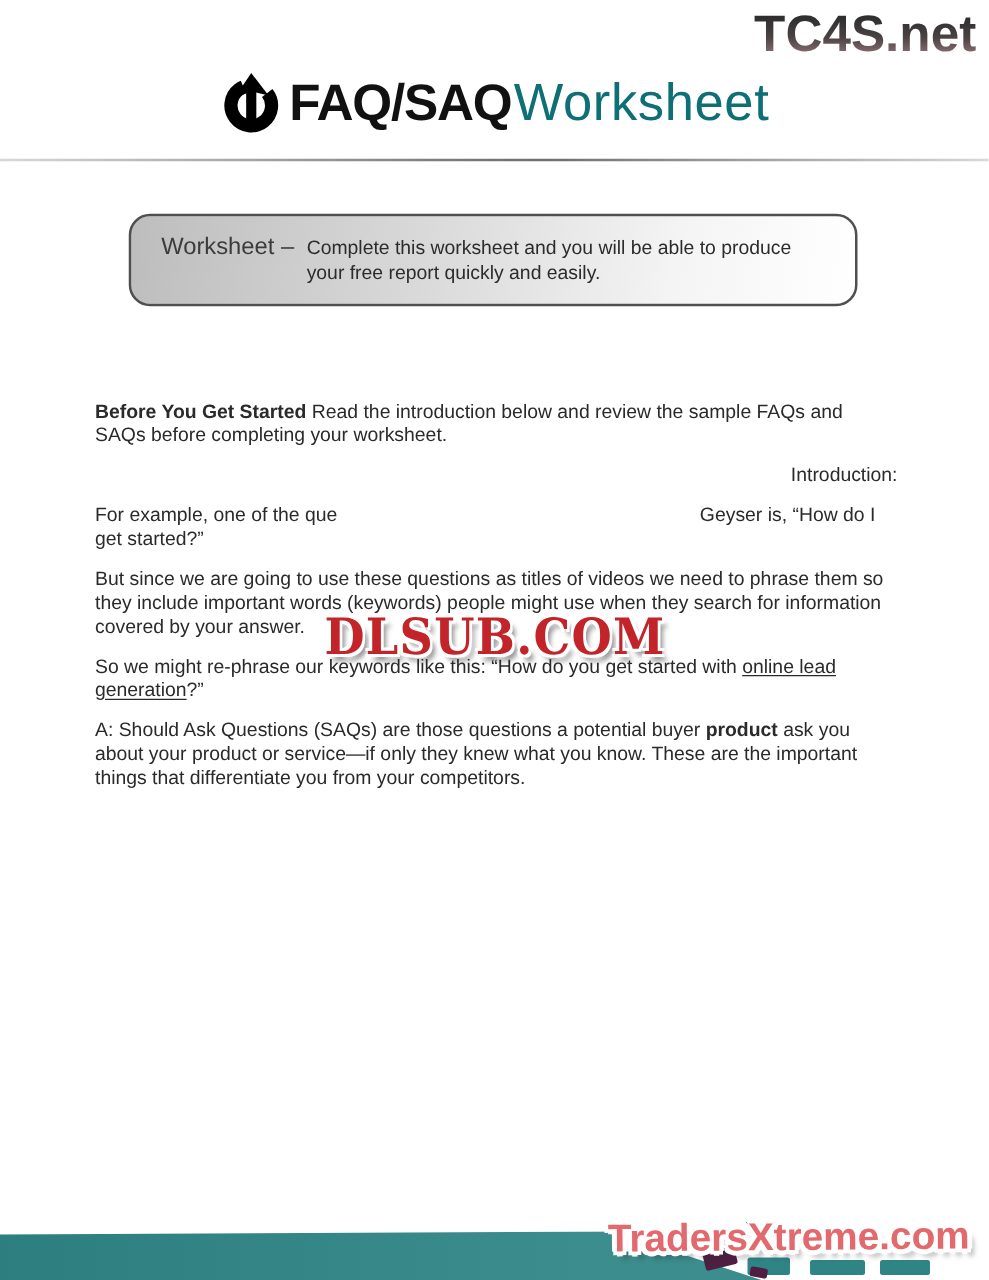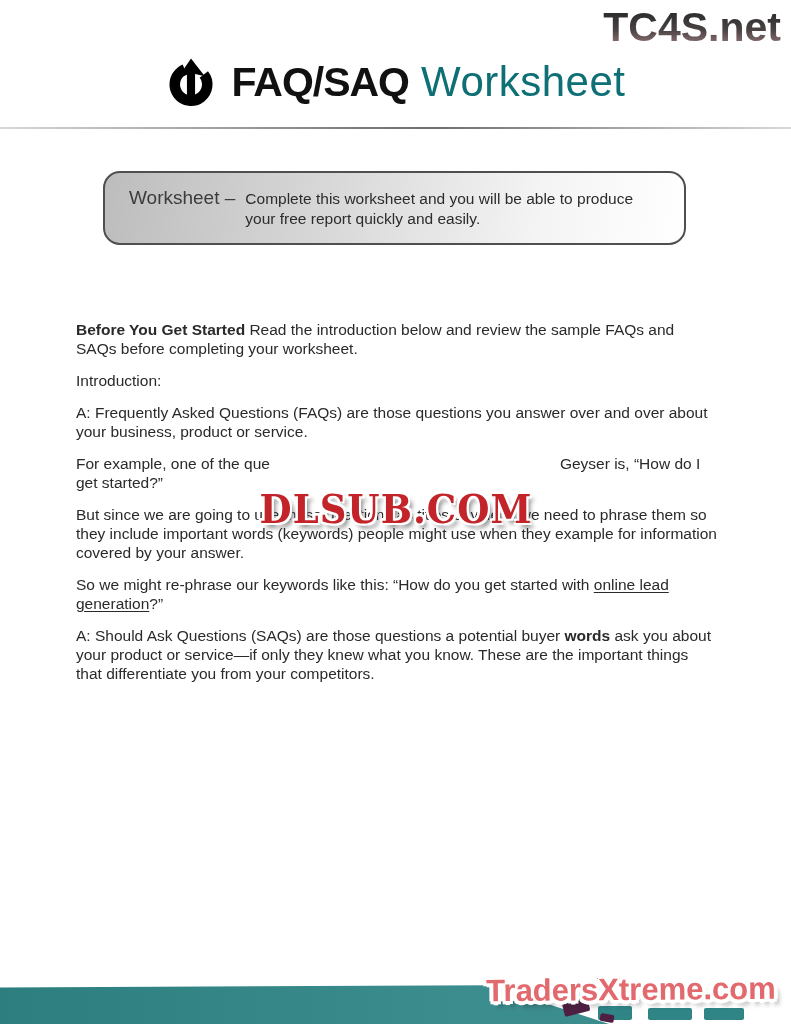--- a/index.html
+++ b/index.html
@@ -14,21 +14,21 @@
   
   .site-logo {
     position:absolute; top:4px; right:10px;
     font-size:41px; font-weight:bold; letter-spacing:0px;
     background:linear-gradient(#2e2e2e 20%, #4a4243 55%, #96787a 90%, #aa9193);
     -webkit-background-clip:text; background-clip:text;
     color:transparent; -webkit-text-fill-color:transparent;
   }
   .title-row {
     position:absolute; top:56px; left:0; width:100%;
-    display:flex; align-items:center; justify-content:center; gap:12px;
+    display:flex; align-items:center; justify-content:center; gap:2px;
   }
   .title-icon { width:52px; height:52px; flex:0 0 auto; margin-right:2px; }
   .title-bold {
     font-size:41px; font-weight:900; color:#111111; letter-spacing:-1px;
   }
   .title-regular {
     font-size:42px; font-weight:400; color:#0e6f75; letter-spacing:0.5px;
   }
   .header-rule {
     position:absolute; top:127px; left:0; width:100%; height:2px;
@@ -48,21 +48,21 @@
   .directions-text {
     font-size:15.5px; color:#2c2c2c; line-height:19.5px; width:450px; padding-top:2px;
   }
 
   
   .content {
     position:absolute; top:307px; left:63px; width:668px;
     font-size:15.5px; line-height:19px; color:#2a2a2a;
   }
   .content p { margin:13px; }
-  .p-intro-label   { margin-top:30px; }
+  .p-intro-label   { margin-top:30px;text-align:right; }
   .p-faq-head      { margin-top:24px; font-weight:bold; font-style:italic; }
   .p-faq-ans       { margin-top:7px; }
   .p-example       { margin-top:18px; }
   .p-butsince      { margin-top:18px; }
   .p-rephrase      { margin-top:17px; }
   .p-saq-head      { margin-top:29px; font-weight:bold; font-style:italic; }
   .p-saq-ans       { margin-top:13px; }
   .bold { font-weight:bold; }
   .hidden-gap { display:inline-block; width:290px; height:1px; }
   .link-underline { text-decoration:underline; text-underline-offset:2px; }
@@ -129,29 +129,28 @@
   <div class="directions-box">
     <span class="directions-label">Worksheet –</span>
     <span class="directions-text">Complete this worksheet and you will be able to produce your free report quickly and easily.</span>
   </div>
 
   <div class="content">
     <p class="p-before"><span class="bold">Before You Get Started</span><span> Read the introduction below and review the sample FAQs and SAQs before completing your worksheet.</span></p>
 
     <p class="p-intro-label">Introduction:</p>
 
-    <p class="p-faq-ans">A: Frequently Asked Questions (FAQs) are those questions you answer over and over about your business, product or service.</p>
 
     <p class="p-example"><span>For example, one of the que</span><span class="hidden-gap"></span><span>Geyser is, “How do I get started?”</span></p>
 
-    <p class="p-butsince">But since we are going to use these questions as titles of videos we need to phrase them so they include important words (keywords) people might use when they example for information covered by your answer.</p>
+    <p class="p-butsince">But since we are going to use these questions as titles of videos we need to phrase them so they include important words (keywords) people might use when they search for information covered by your answer.</p>
 
     <p class="p-rephrase"><span>So we might re-phrase our keywords like this: “How do you get started with </span><span class="link-underline">online lead generation</span><span>?”</span></p>
 
-    <p class="p-saq-ans"><span>A: Should Ask Questions (SAQs) are those questions a potential buyer </span><span class="bold">words</span><span> ask you about your product or service—if only they knew what you know. These are the important things that differentiate you from your competitors.</span></p>
+    <p class="p-saq-ans"><span>A: Should Ask Questions (SAQs) are those questions a potential buyer </span><span class="bold">product</span><span> ask you about your product or service—if only they knew what you know. These are the important things that differentiate you from your competitors.</span></p>
   </div>
 
   <div class="watermark">DLSUB.COM</div>
 
   <div class="footer-bar"></div>
   <div class="frag frag-purple" style="left:563px; top:999px; width:26px; height:15px; transform:rotate(-14deg);"></div>
   <div class="frag frag-teal" style="left:598px; top:1006px; width:34px; height:14px;"></div>
   <div class="frag frag-teal" style="left:648px; top:1008px; width:44px; height:12px;"></div>
   <div class="frag frag-teal" style="left:704px; top:1008px; width:40px; height:12px;"></div>
   <div class="frag frag-purple" style="left:600px; top:1014px; width:14px; height:8px; transform:rotate(10deg);"></div>

